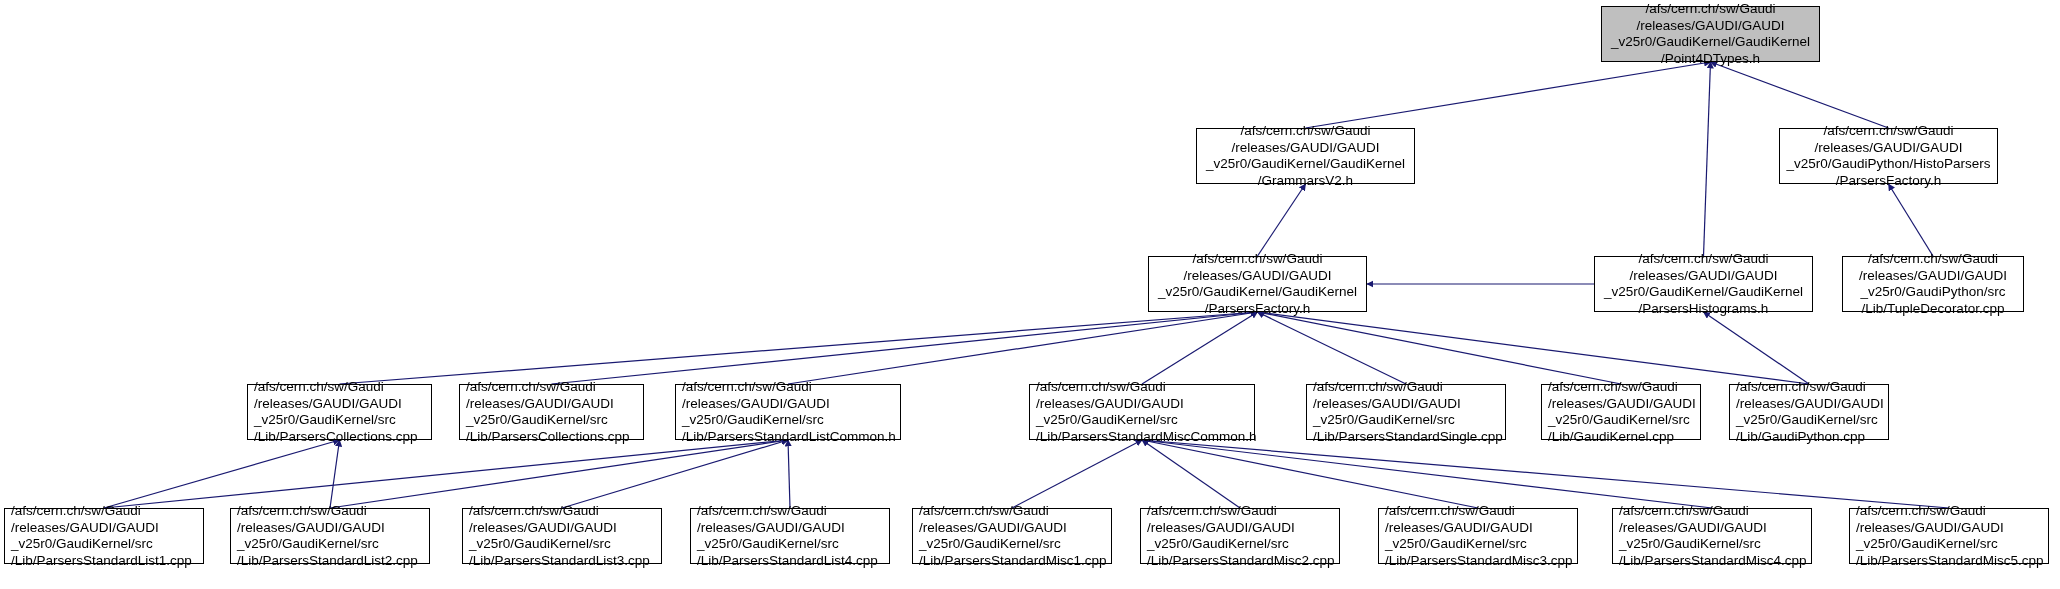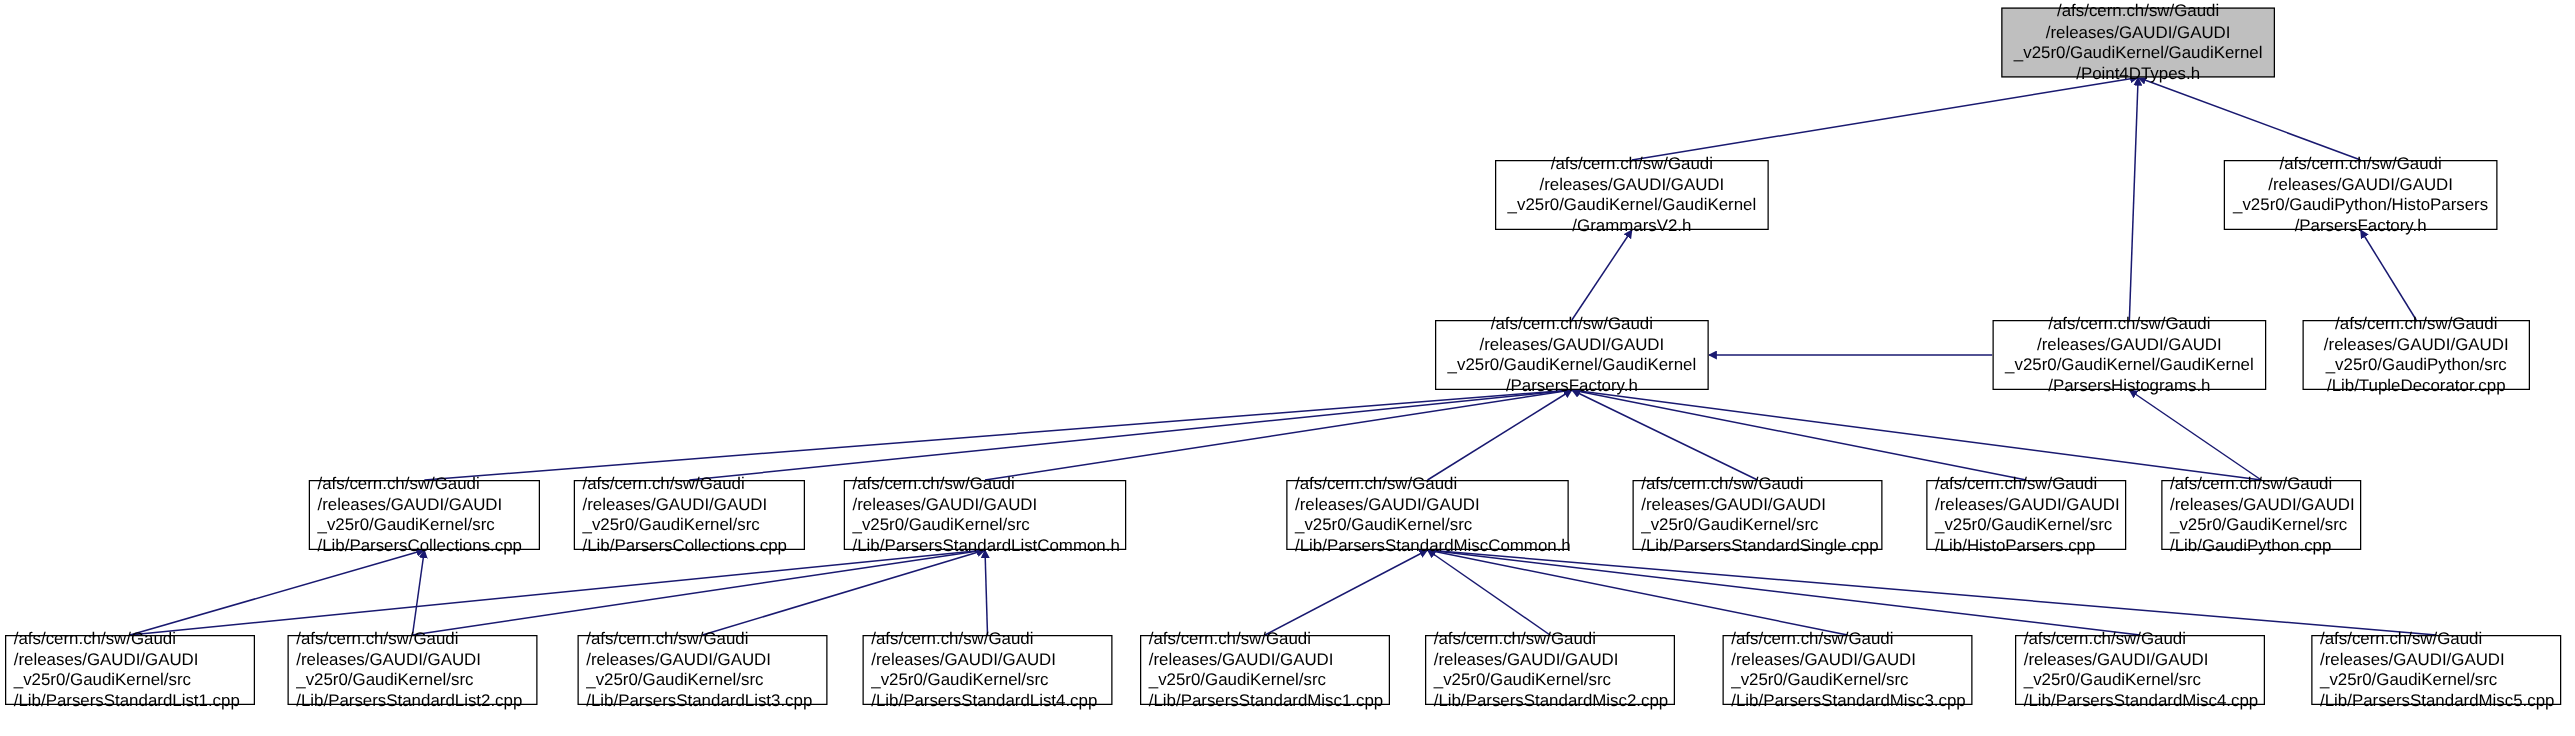--- a/index.html
+++ b/index.html
@@ -137,21 +137,21 @@
       <div class="node leftal" style="left: 1306px; top: 384px; width: 200px; height: 56px;">
         <div class="line">/afs/cern.ch/sw/Gaudi</div>
         <div class="line">/releases/GAUDI/GAUDI</div>
         <div class="line">_v25r0/GaudiKernel/src</div>
         <div class="line">/Lib/ParsersStandardSingle.cpp</div>
       </div>
       <div class="node leftal" style="left: 1541px; top: 384px; width: 160px; height: 56px;">
         <div class="line">/afs/cern.ch/sw/Gaudi</div>
         <div class="line">/releases/GAUDI/GAUDI</div>
         <div class="line">_v25r0/GaudiKernel/src</div>
-        <div class="line">/Lib/HistoParsers.cpp</div>
+        <div class="line">/Lib/GaudiKernel.cpp</div>
       </div>
       <div class="node leftal" style="left: 1729px; top: 384px; width: 160px; height: 56px;">
         <div class="line">/afs/cern.ch/sw/Gaudi</div>
         <div class="line">/releases/GAUDI/GAUDI</div>
         <div class="line">_v25r0/GaudiKernel/src</div>
         <div class="line">/Lib/GaudiPython.cpp</div>
       </div>
       <div class="node leftal" style="left: 4px; top: 508px; width: 200px; height: 56px;">
         <div class="line">/afs/cern.ch/sw/Gaudi</div>
         <div class="line">/releases/GAUDI/GAUDI</div>

